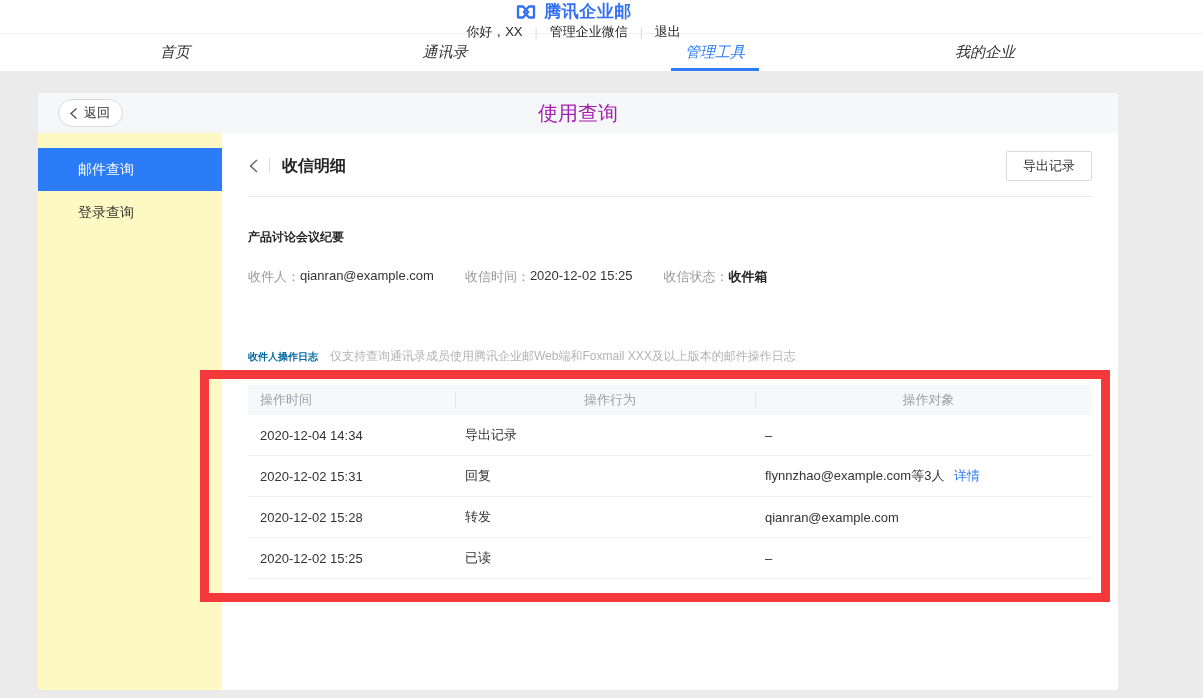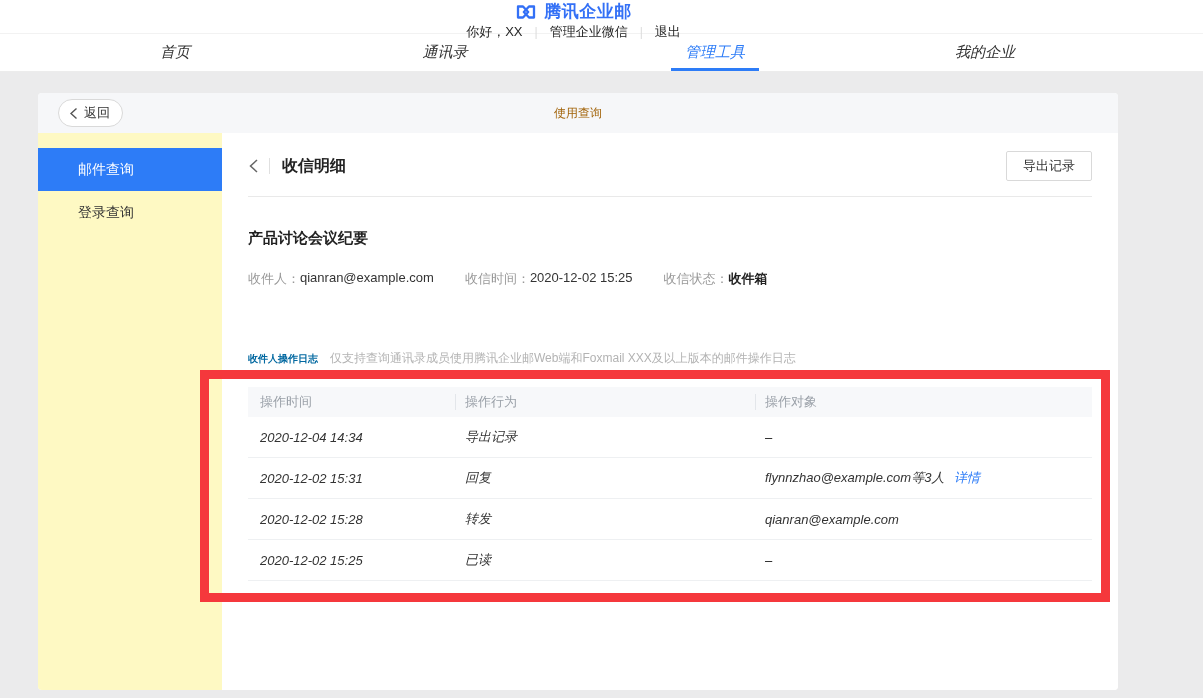--- a/index.html
+++ b/index.html
@@ -50,58 +50,58 @@
   .panel-header {
     height: 40px; background: #f6f7f9; position: relative;
   }
   .back-btn {
     position: absolute; left: 20px; top: 50%; transform: translateY(-50%);
     display: flex; align-items: center; gap: 6px;
     background: #fff; border: 1px solid #d9d9d9; border-radius: 14px;
     padding: 4px 12px 4px 10px; font-size: 13px; color: #333; cursor: pointer;
   }
   .panel-title {
-    text-align: center; line-height: 40px; font-size: 12px; font-weight: 500; color: #a16207;
+    text-align: center; line-height: 40px; font-size: 20px; font-weight: 500; color: #a21caf;
   }
   .panel-body { display: flex; height: 557px; }
   
   .sidebar { width: 184px; background: #fef9c3; padding-top: 15px; flex-shrink: 0; }
   .side-item {
     height: 43px; line-height: 43px; padding-left: 40px;
     font-size: 14px; color: #333; cursor: pointer;
   }
   .side-item.active { background: var(--accent); color: #fff; }
   
   .content { flex: 1; background: #fff; padding: 0 26px; position: relative; }
   .detail-header { margin-top: 19px; height: 28px; display: flex; align-items: center; }
   .chev-wrap { display: flex; align-items: center; cursor: pointer; }
   .v-sep { width: 1px; height: 16px; background: #e0e0e0; margin: 0 12px 0 10px; }
   .detail-title { font-size: 16px; font-weight: 600; color: #222; }
   .export-btn {
     margin-left: auto; background: #fff; border: 1px solid #d9d9d9; border-radius: 2px;
     padding: 5px 16px; font-size: 13px; color: #333; cursor: pointer;
   }
   .header-rule { border-bottom: 1px solid #e9e9e9; margin-top: 16px; }
-  .subject { margin-top: 32px; font-size: 15px; font-weight: 700; color: #222; }
+  .subject { margin-top: 32px; font-size: 12px; font-weight: 700; color: #222; }
   .meta-row { margin-top: 22px; display: flex; gap: 31px; font-size: 13px; }
   .meta-item { display: flex; }
   .meta-label { color: #999; }
   .meta-value { color: #333; }
   .meta-value.strong { font-weight: 700; color: #222; }
   .section-row { margin-top: 62px; display: flex; align-items: baseline; }
   .section-title { font-size: 10px; font-weight: 700; color: #0369a1; font-family: Liberation Serif, serif; }
   .section-note { font-size: 12px; color: #b3b3b3; margin-left: 12px; }
   
   .log-table { margin-top: 20px; width: 844px; font-size: 13px; }
   .t-row { display: grid; grid-template-columns: 207px 300px 1fr; align-items: center; }
   .t-head { height: 30px; background: #f7f8fa; color: #9aa0a8; }
   .t-head .cell { padding-left: 12px; }
-  .t-head .cell + .cell { border-left: 1px solid #e3e6ea; padding-left: 9px; height: 16px; line-height: 16px; }
+  .t-head .cell + .cell { border-left: 1px solid #e3e6ea; padding-left: 9px; height: 16px; line-height: 16px; text-align: center; }
   .t-data { height: 41px; border-bottom: 1px solid #eef0f2; color: #333; }
-  .t-data .cell { padding-left: 12px; font-style: italic; }
+  .t-data .cell { padding-left: 12px; }
   .t-data .cell + .cell { padding-left: 10px; }
   .detail-link { color: var(--accent); margin-left: 6px; cursor: pointer; text-decoration: none; }
   
   .highlight-box {
     position: absolute; left: 162px; top: 277px;
     width: 910px; height: 232px;
     border: 9px solid var(--highlight-red);
     pointer-events: none; z-index: 5;
   }
   svg { display: block; }

